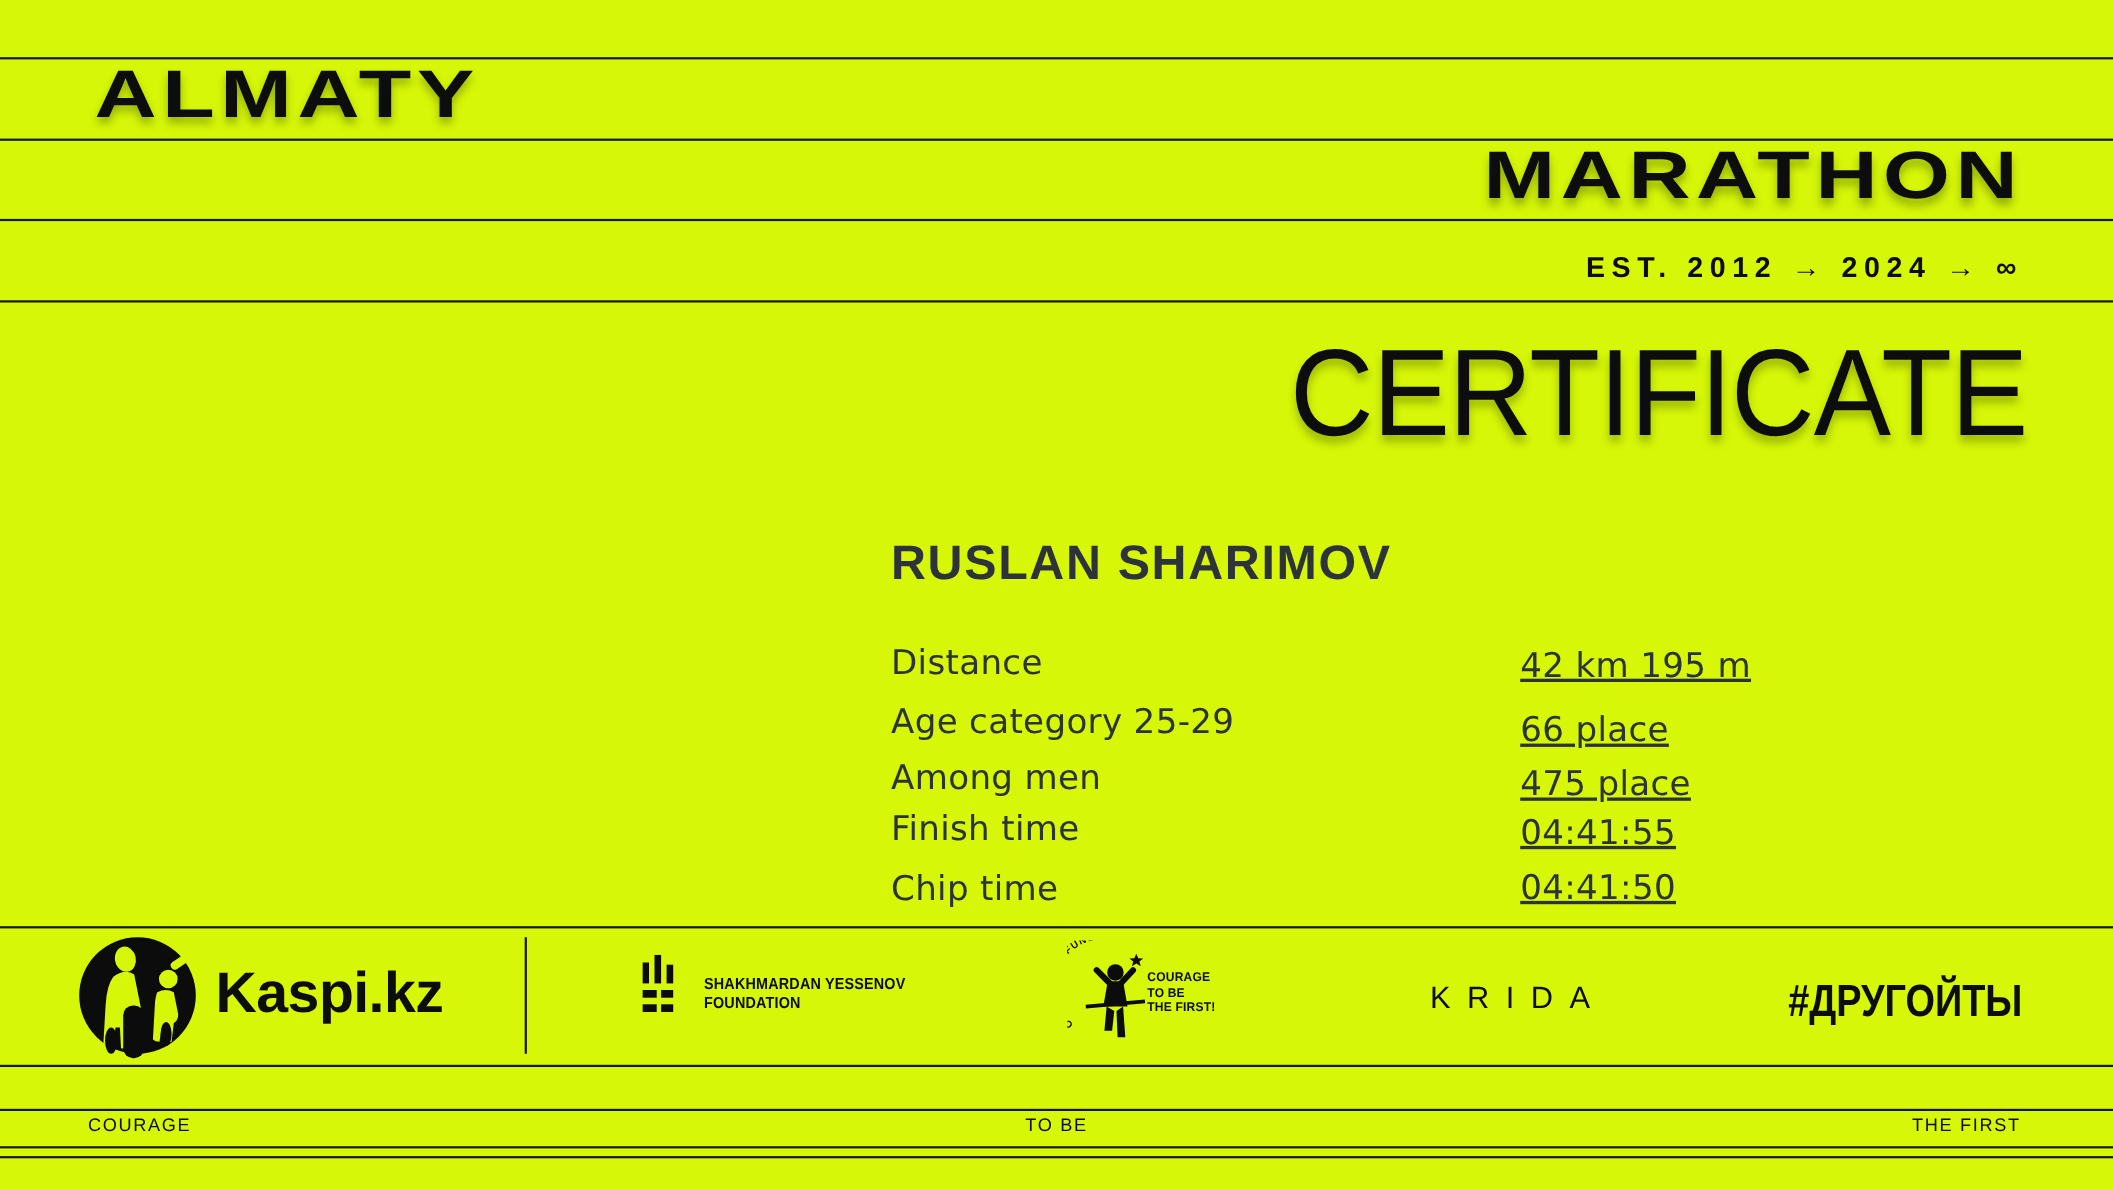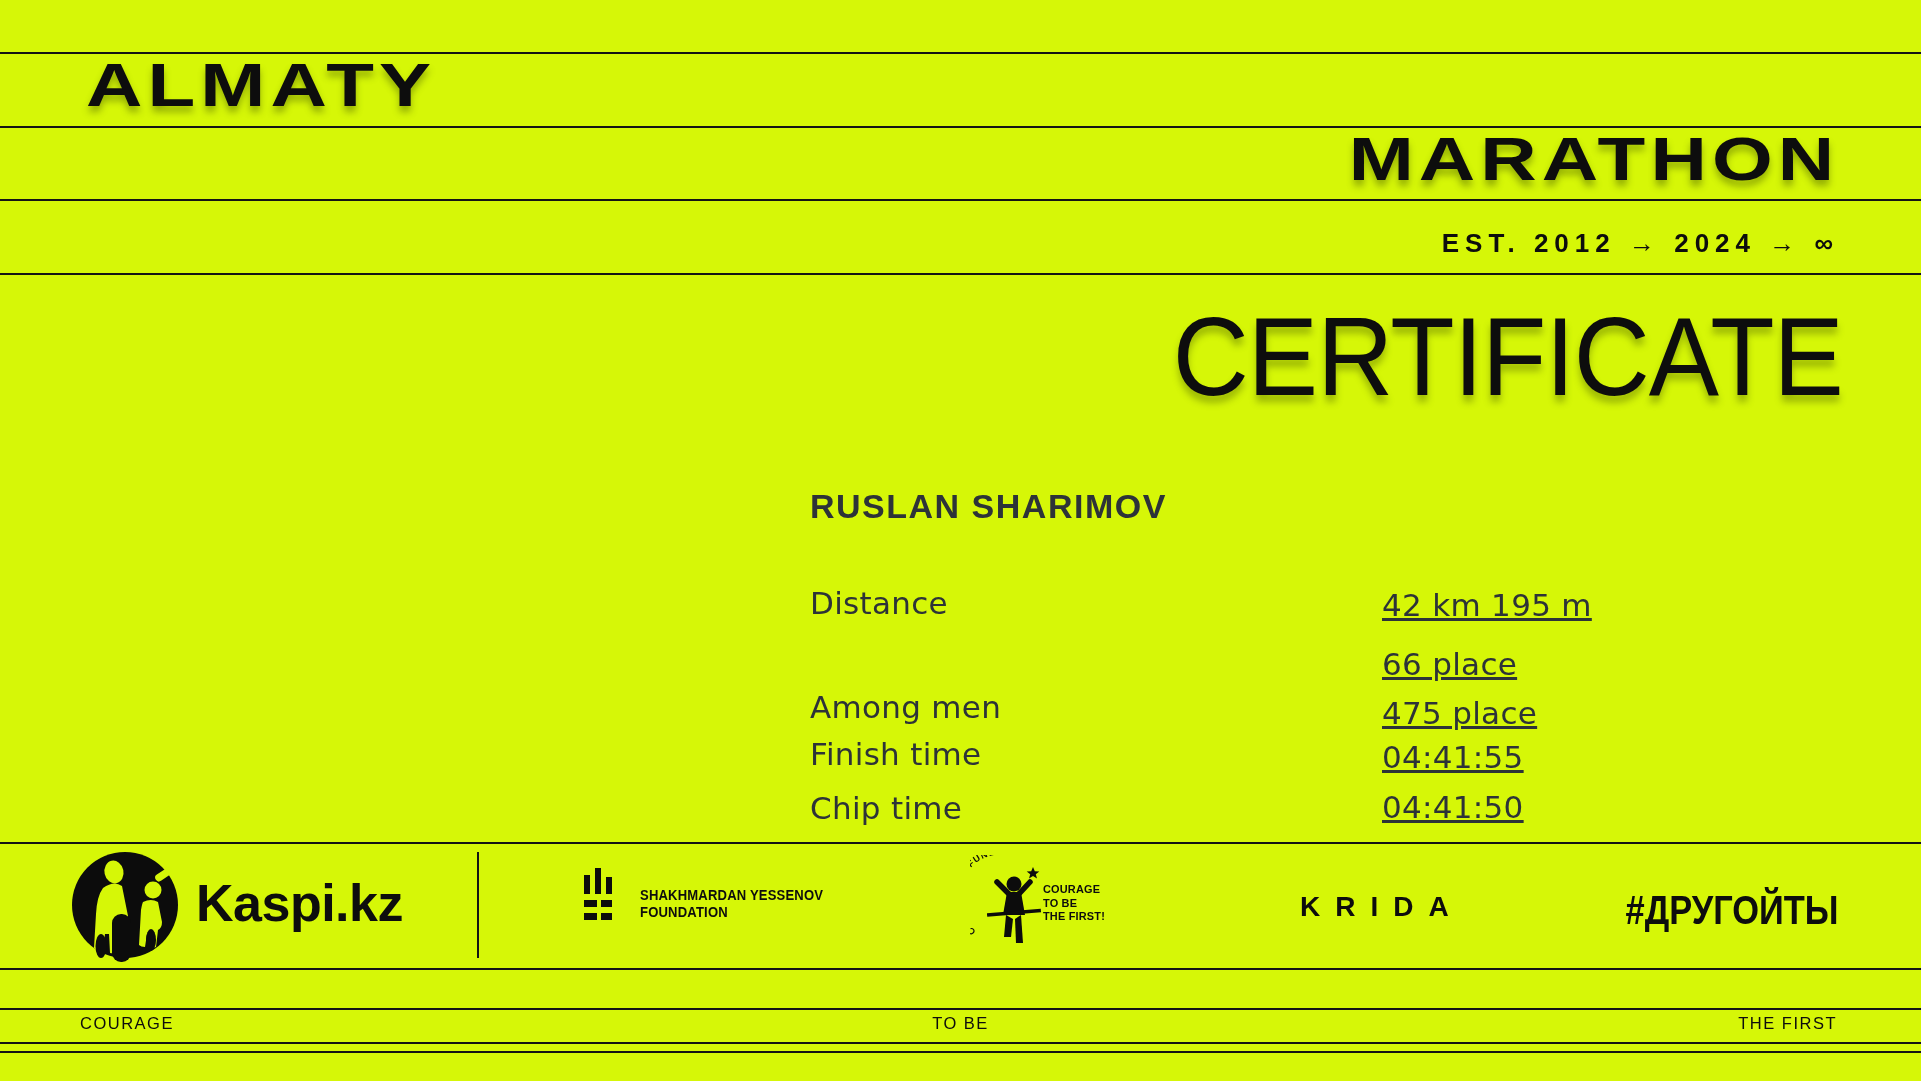--- a/index.html
+++ b/index.html
@@ -32,21 +32,21 @@
     font-size:26px; font-weight:600; letter-spacing:6px; white-space:nowrap;
   }
   .cert-title{
     position:absolute; right:78px; top:301px;
     font-size:112px; font-weight:500; letter-spacing:-1px; line-height:112px;
     transform:scaleX(0.94); transform-origin:right top; white-space:nowrap;
     text-shadow:0 7px 8px rgba(70,90,0,.4);
   }
   .athlete{
     position:absolute; left:810px; top:487px;
-    font-size:34px; font-weight:700; letter-spacing:1.5px; color:var(--gray);
+    font-size:44px; font-weight:700; letter-spacing:1.5px; color:var(--gray);
     white-space:nowrap;
   }
   .res{
     position:absolute; font-family:"DejaVu Sans","Liberation Sans",sans-serif;
     font-size:31px; font-weight:500; color:var(--gray); letter-spacing:.3px;
     white-space:nowrap;
   }
   .res.lab{left:810px;}
   .res.val{left:1382px;text-decoration:underline;}
 
@@ -63,21 +63,21 @@
     transform:scaleX(0.9); transform-origin:left top; white-space:nowrap;
   }
   .fund-svg{position:absolute; left:970px; top:12px;}
   .fund-text{
     position:absolute; left:1043px; top:40px;
     font-size:11.5px; font-weight:600; line-height:13.5px; letter-spacing:.2px;
     transform:scaleX(0.95); transform-origin:left top; white-space:nowrap;
   }
   .krida{
     position:absolute; left:1300px; top:48px;
-    font-size:28px; font-weight:700; letter-spacing:15px; white-space:nowrap;
+    font-size:28px; font-weight:400; letter-spacing:15px; white-space:nowrap;
   }
   .hashtag{
     position:absolute; right:82px; top:44px;
     font-size:41px; font-weight:800; letter-spacing:0px;
     transform:scaleX(0.84); transform-origin:right top; white-space:nowrap;
   }
   .footer-strip{position:absolute; left:0; top:1010px; width:100%; height:33px;}
   .foot-txt{
     position:absolute; top:4px; font-size:16.5px; font-weight:500; letter-spacing:1.5px;
     white-space:nowrap;
@@ -103,20 +103,21 @@
 
   <div class="city">ALMATY</div>
   <div class="event">MARATHON</div>
   <div class="est">EST. 2012 → 2024 → ∞</div>
 
   <div class="cert-title">CERTIFICATE</div>
   <div class="athlete">RUSLAN SHARIMOV</div>
 
   <div class="res lab" style="top:585px">Distance</div>
   <div class="res val" style="top:587px">42 km 195 m</div>
+  <div class="res lab" style="top:638px">Age category 25-29</div>
   <div class="res val" style="top:646px">66 place</div>
   <div class="res lab" style="top:689px">Among men</div>
   <div class="res val" style="top:695px">475 place</div>
   <div class="res lab" style="top:736px">Finish time</div>
   <div class="res val" style="top:739px">04:41:55</div>
   <div class="res lab" style="top:790px">Chip time</div>
   <div class="res val" style="top:789px">04:41:50</div>
 
   <div class="logo-band">
 

